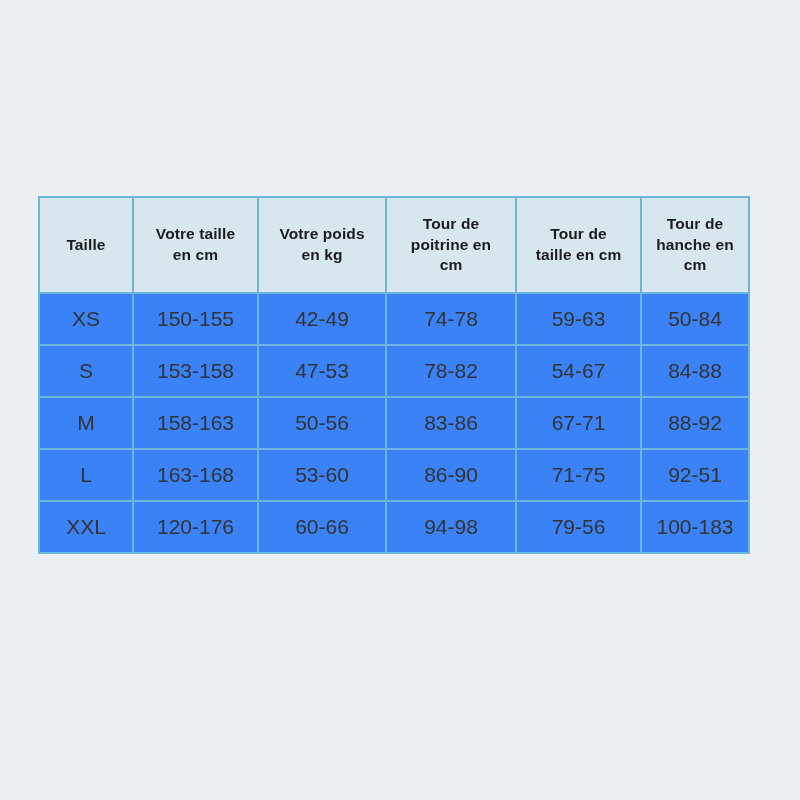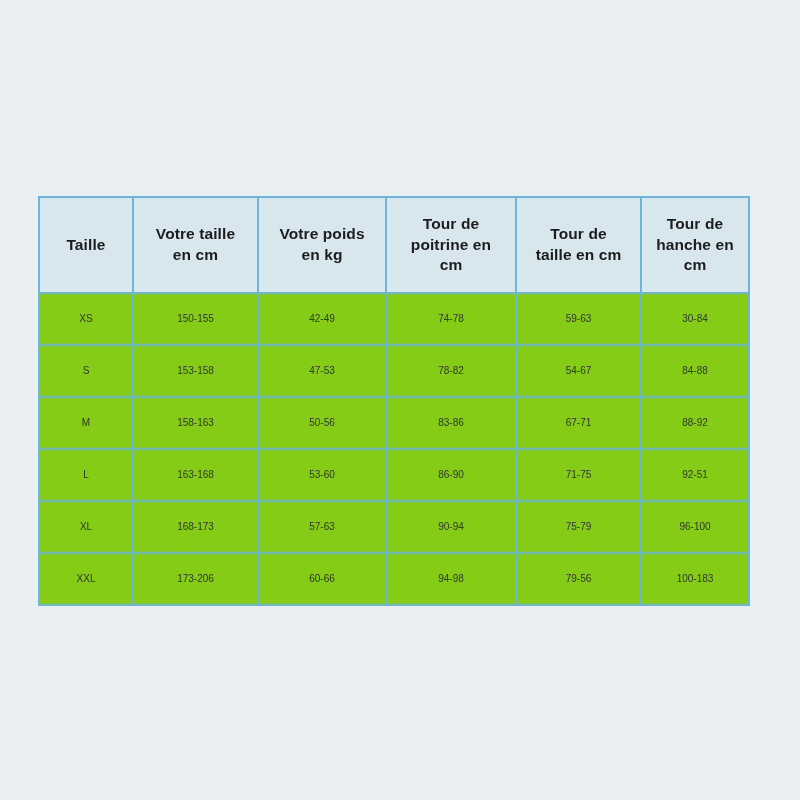--- a/index.html
+++ b/index.html
@@ -50,24 +50,24 @@
     height: 96px;
     background: #d8e7ee;
     color: #1c1c1c;
     font-weight: bold;
     font-size: 15.5px;
     line-height: 1.33;
     letter-spacing: 0.1px;
   }
   table.size-chart tbody td {
     height: 52px;
-    background: #84cc16;
+    background: #3b82f6;
     color: #333333;
     font-weight: normal;
-    font-size: 10px;
+    font-size: 21px;
     line-height: 1.2;
   }
 </style>
 </head>
 <body>
 
 <div class="page">
   <div class="table-wrap">
     <table class="size-chart">
       <colgroup>
@@ -107,21 +107,21 @@
           </th>
         </tr>
       </thead>
       <tbody>
         <tr>
           <td>XS</td>
           <td>150-155</td>
           <td>42-49</td>
           <td>74-78</td>
           <td>59-63</td>
-          <td>30-84</td>
+          <td>50-84</td>
         </tr>
         <tr>
           <td>S</td>
           <td>153-158</td>
           <td>47-53</td>
           <td>78-82</td>
           <td>54-67</td>
           <td>84-88</td>
         </tr>
         <tr>
@@ -134,30 +134,22 @@
         </tr>
         <tr>
           <td>L</td>
           <td>163-168</td>
           <td>53-60</td>
           <td>86-90</td>
           <td>71-75</td>
           <td>92-51</td>
         </tr>
         <tr>
-          <td>XL</td>
-          <td>168-173</td>
-          <td>57-63</td>
-          <td>90-94</td>
-          <td>75-79</td>
-          <td>96-100</td>
-        </tr>
-        <tr>
           <td>XXL</td>
-          <td>173-206</td>
+          <td>120-176</td>
           <td>60-66</td>
           <td>94-98</td>
           <td>79-56</td>
           <td>100-183</td>
         </tr>
       </tbody>
     </table>
   </div>
 </div>
 

